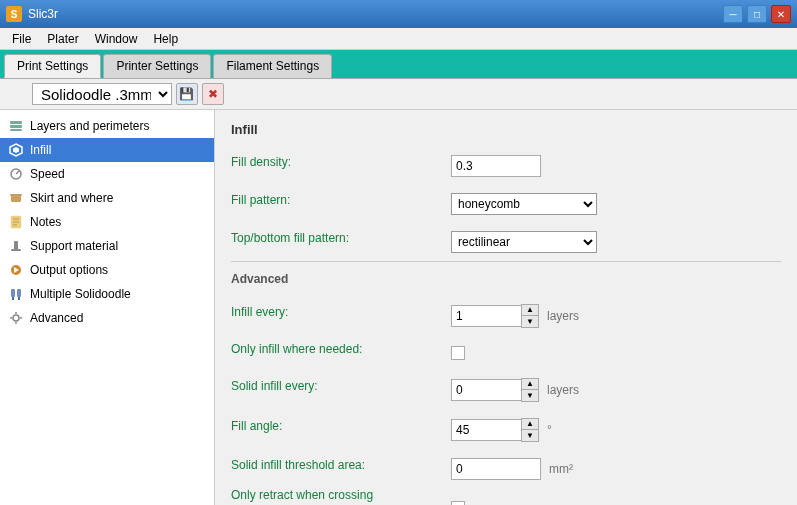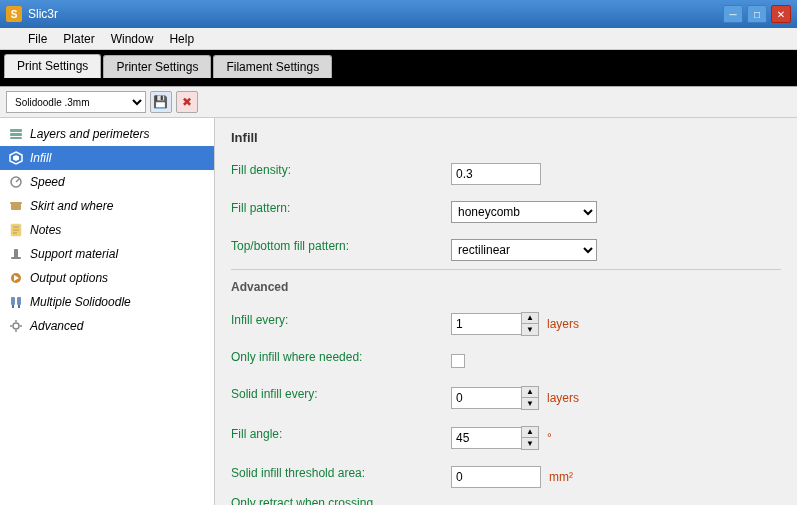--- a/index.html
+++ b/index.html
@@ -42,35 +42,34 @@
     }
     .title-bar-btn.close { background: #d04030; border-color: #b02010; }
 
     
     .menu-bar {
       background: #f0f0f0;
       border-bottom: 1px solid #ccc;
       height: 22px;
       display: flex;
       align-items: center;
-      padding: 0 20px;
+      padding: 0 4px;
     }
     .menu-item {
       padding: 2px 8px;
       cursor: pointer;
       font-size: 12px;
     }
 
     
     .tab-bar {
-      background: #000000;
-      display: flex;
-      padding: 4px 4px 8px;
+      background: #14b8a6;
+      display: flex;
+      padding: 4px 4px 0;
       border-bottom: 1px solid #aaa;
-      align-items: center;
     }
     .tab {
       padding: 4px 12px;
       border: 1px solid #aaa;
       border-bottom: none;
       background: #d8d8d8;
       cursor: pointer;
       font-size: 12px;
       border-radius: 3px 3px 0 0;
       margin-right: 2px;
@@ -97,21 +96,20 @@
       padding: 4px 0;
       overflow-y: auto;
     }
     .sidebar-item {
       display: flex;
       align-items: center;
       padding: 4px 8px;
       cursor: pointer;
       font-size: 12px;
       gap: 6px;
-      font-style: italic;
     }
     .sidebar-item.active {
       background: #3a7bd5;
       color: white;
     }
     .sidebar-icon {
       width: 16px; height: 16px;
       display: flex; align-items: center; justify-content: center;
       font-size: 11px;
       flex-shrink: 0;
@@ -122,24 +120,25 @@
       display: flex;
       align-items: center;
       padding: 4px 6px;
       background: #f0f0f0;
       border-bottom: 1px solid #ccc;
       gap: 4px;
     }
     .profile-select {
       width: 140px;
       height: 22px;
-      font-size: 10px;
+      font-size: 15px;
       border: 1px solid #aaa;
       background: white;
       padding: 0 4px;
+      margin-left: 26px;
     }
     .icon-btn {
       width: 22px; height: 22px;
       border: 1px solid #aaa;
       background: #e8e8e8;
       display: flex; align-items: center; justify-content: center;
       cursor: pointer;
       font-size: 12px;
       border-radius: 2px;
     }
@@ -216,21 +215,21 @@
       align-items: center;
       justify-content: center;
       cursor: pointer;
       font-size: 8px;
       line-height: 1;
     }
     .spinner-btn:first-child { border-bottom: 1px solid #aaa; }
 
     .unit-label {
       font-size: 12px;
-      color: #c2410c;
+      color: #737373;
       margin-left: 4px;
     }
 
     .checkbox {
       width: 14px; height: 14px;
       border: 1px solid #aaa;
       background: white;
       display: flex; align-items: center; justify-content: center;
     }
 

